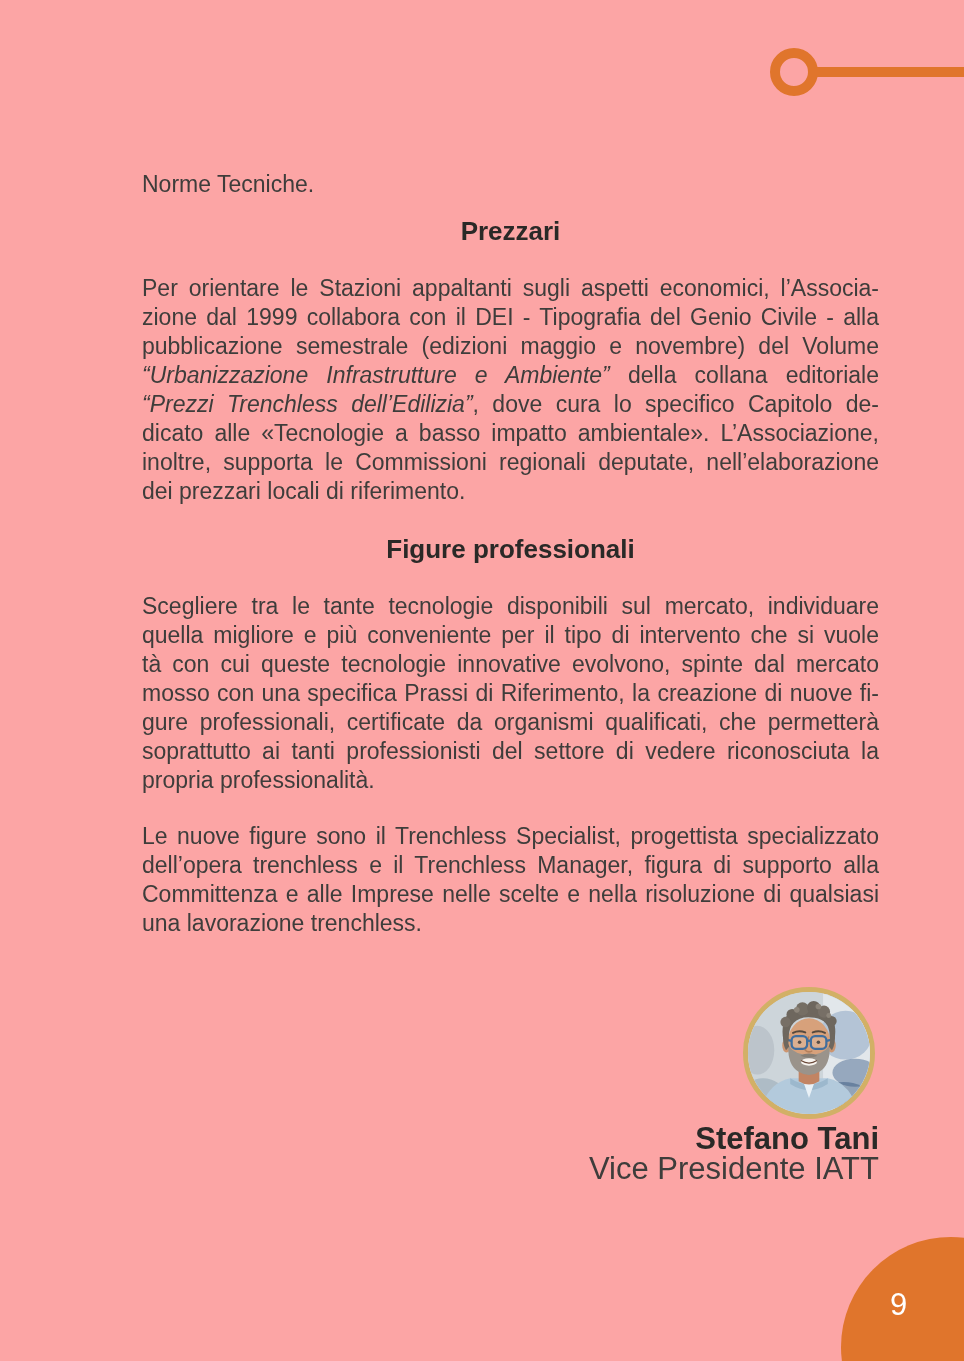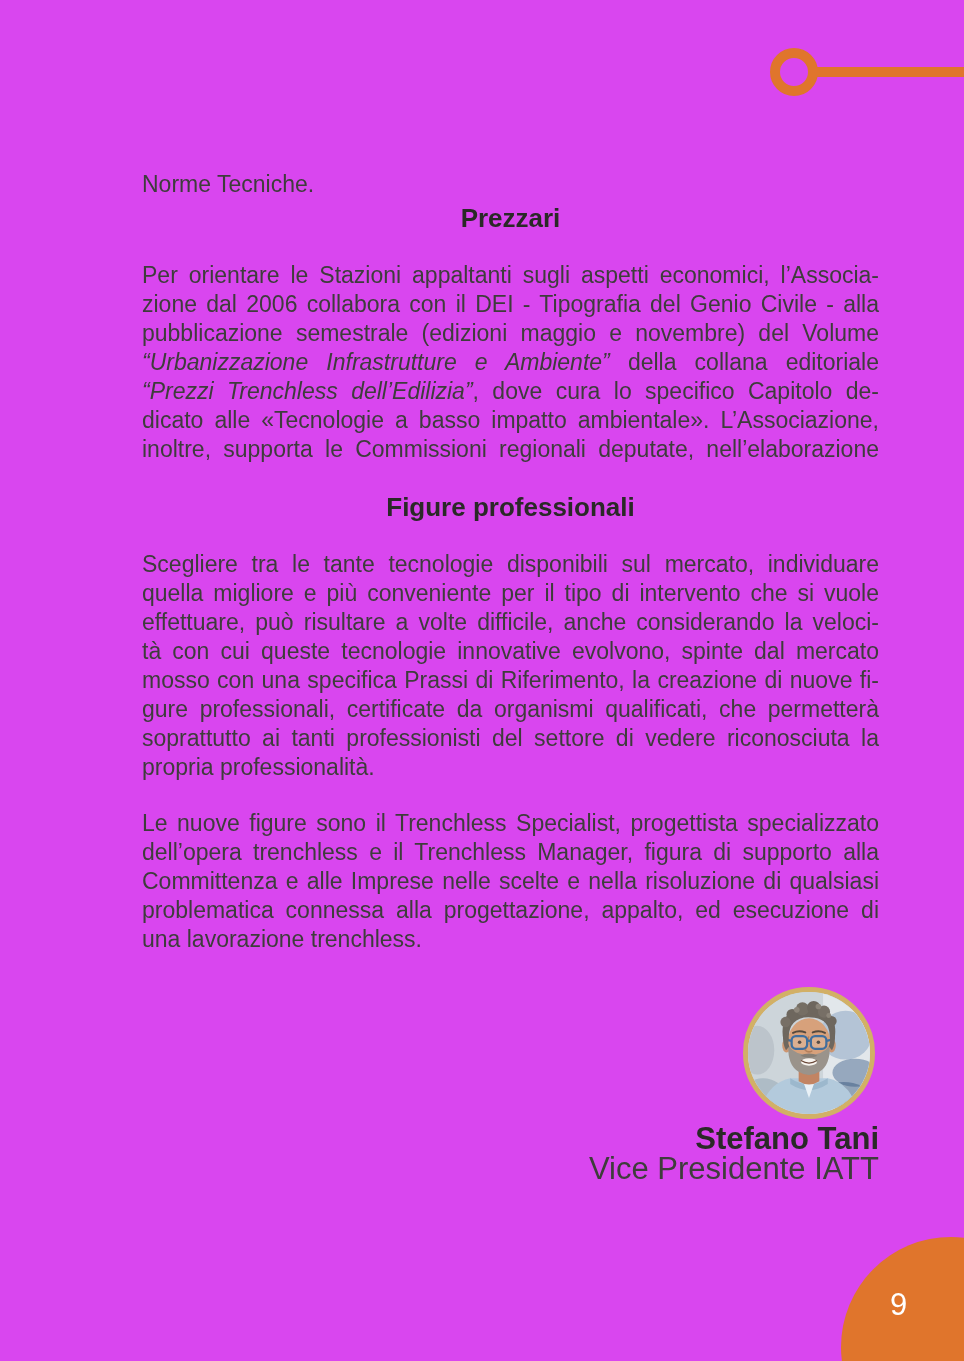--- a/index.html
+++ b/index.html
@@ -7,21 +7,21 @@
     --gold:#d2b066;
     --body-ink:#3e3d3b;
     --head-ink:#2a2927;
   }
   *{margin:0;padding:0;box-sizing:border-box;}
   html,body{background:#e9e9e9;}
   .page{
     position:relative;
     width:964px;height:1361px;
     margin:0 auto;
-    background:#d946ef;
+    background:#fca5a5;
     overflow:hidden;
     font-family:"Liberation Sans", sans-serif;
     color:var(--body-ink);
   }
 
   
   .deco-ring{
     position:absolute;left:770px;top:48px;
     width:48px;height:48px;border-radius:50%;
     border:10px solid var(--accent);
@@ -34,21 +34,21 @@
 
   
   .content{
     position:absolute;left:142px;top:170px;width:737px;
     font-size:23px;line-height:29px;
   }
   .kicker{text-align:left;}
   .heading{
     font-weight:bold;font-size:26px;line-height:32px;
     color:var(--head-ink);text-align:center;
-    margin-top:3px;margin-bottom:27px;
+    margin-top:16px;margin-bottom:27px;
   }
   .paragraph{margin:0 0 27px 0;}
   .paragraph + .heading{margin-top:27px;}
   .line{text-align:justify;text-align-last:justify;}
   .line.last{text-align-last:left;}
   .it{font-style:italic;}
 
   
   .photo{
     position:absolute;left:743px;top:987px;
@@ -84,43 +84,42 @@
 
   <div class="deco-ring"></div>
   <div class="deco-rule"></div>
 
   <div class="content">
     <div class="kicker">Norme Tecniche.</div>
     <div id="sections">
         <div class="heading">Prezzari</div>
         <div class="paragraph">
           <div class="line"><span>Per orientare le Stazioni appaltanti sugli aspetti economici, l’Associa-</span></div>
-          <div class="line"><span>zione dal 2006 collabora con il DEI - Tipografia del Genio Civile - alla</span></div>
+          <div class="line"><span>zione dal 1999 collabora con il DEI - Tipografia del Genio Civile - alla</span></div>
           <div class="line"><span>pubblicazione semestrale (edizioni maggio e novembre) del Volume</span></div>
           <div class="line"><span class="it">“Urbanizzazione Infrastrutture e Ambiente”</span><span> della collana editoriale</span></div>
           <div class="line"><span class="it">“Prezzi Trenchless dell’Edilizia”</span><span>, dove cura lo specifico Capitolo de-</span></div>
           <div class="line"><span>dicato alle «Tecnologie a basso impatto ambientale». L’Associazione,</span></div>
           <div class="line"><span>inoltre, supporta le Commissioni regionali deputate, nell’elaborazione</span></div>
+          <div class="line last"><span>dei prezzari locali di riferimento.</span></div>
         </div>
         <div class="heading">Figure professionali</div>
         <div class="paragraph">
           <div class="line"><span>Scegliere tra le tante tecnologie disponibili sul mercato, individuare</span></div>
           <div class="line"><span>quella migliore e più conveniente per il tipo di intervento che si vuole</span></div>
-          <div class="line"><span>effettuare, può risultare a volte difficile, anche considerando la veloci-</span></div>
           <div class="line"><span>tà con cui queste tecnologie innovative evolvono, spinte dal mercato</span></div>
           <div class="line"><span>mosso con una specifica Prassi di Riferimento, la creazione di nuove fi-</span></div>
           <div class="line"><span>gure professionali, certificate da organismi qualificati, che permetterà</span></div>
           <div class="line"><span>soprattutto ai tanti professionisti del settore di vedere riconosciuta la</span></div>
           <div class="line last"><span>propria professionalità.</span></div>
         </div>
         <div class="paragraph">
           <div class="line"><span>Le nuove figure sono il Trenchless Specialist, progettista specializzato</span></div>
           <div class="line"><span>dell’opera trenchless e il Trenchless Manager, figura di supporto alla</span></div>
           <div class="line"><span>Committenza e alle Imprese nelle scelte e nella risoluzione di qualsiasi</span></div>
-          <div class="line"><span>problematica connessa alla progettazione, appalto, ed esecuzione di</span></div>
           <div class="line last"><span>una lavorazione trenchless.</span></div>
         </div>
       </div>
   </div>
 
   <div class="photo">
     <svg viewBox="0 0 130 130" aria-hidden="true">
 
       <rect x="0" y="0" width="130" height="130" fill="#cdd5da"></rect>
       <rect x="80" y="0" width="50" height="130" fill="#e2e7eb"></rect>

